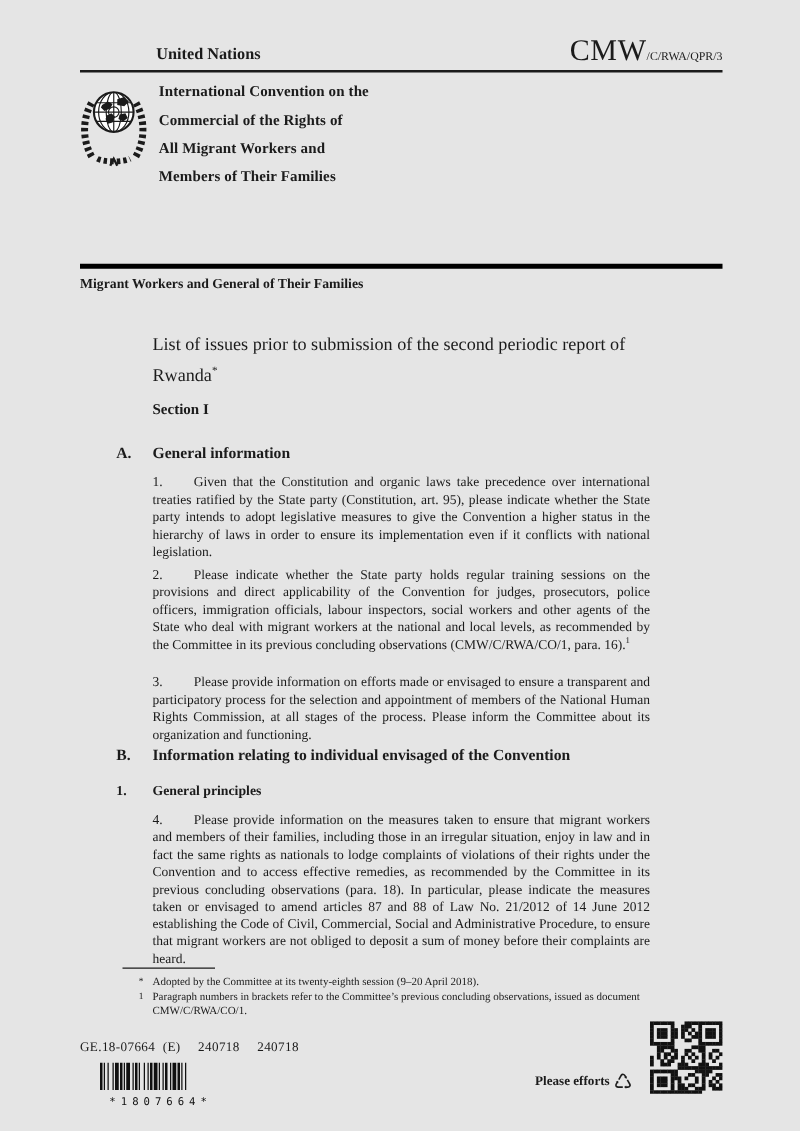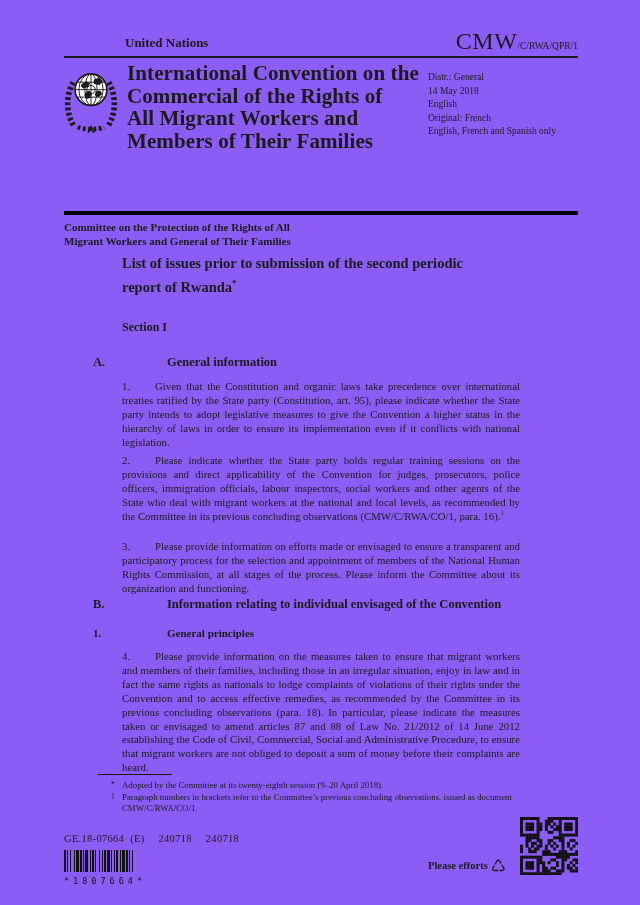--- a/index.html
+++ b/index.html
@@ -1,78 +1,78 @@
 <!DOCTYPE html>
 <html><head>
 <meta charset="utf-8">
 <style>
   html,body{margin:0;padding:0;background:#ffffff;}
   .page{
     position:relative;
     width:640px;height:905px;
-    background:#8b5cf6;
+    background:#e5e5e5;
     color:#1b1b1b;
     font-family:"Liberation Serif","DejaVu Serif",serif;
     overflow:hidden;
   }
   
   .org-name{position:absolute;left:125px;top:35px;font-size:13px;font-weight:bold;}
   .doc-symbol{position:absolute;right:62px;top:28px;white-space:nowrap;}
   .doc-symbol .sym-main{font-size:24px;font-weight:normal;letter-spacing:.5px;}
   .doc-symbol .sym-suffix{font-size:9.5px;}
   .rule-thin{position:absolute;left:64px;top:56px;width:514px;height:2px;background:#1b1b1b;}
   .rule-thick{position:absolute;left:64px;top:211px;width:514px;height:4px;background:#000;}
   
   .un-emblem{position:absolute;left:63px;top:63px;}
-  .mast-title{position:absolute;left:127px;top:62px;font-size:21px;font-weight:bold;line-height:22.5px;letter-spacing:.1px;}
+  .mast-title{position:absolute;left:127px;top:62px;font-size:12px;font-weight:bold;line-height:22.5px;letter-spacing:.1px;}
   .distr-block{position:absolute;left:428px;top:71px;font-size:9.5px;line-height:13.5px;}
   
   .committee{position:absolute;left:64px;top:220px;font-size:11px;font-weight:bold;line-height:14px;}
   
-  .doc-title{position:absolute;left:122px;top:254px;width:382px;font-size:14.5px;font-weight:bold;line-height:19.5px;}
+  .doc-title{position:absolute;left:122px;top:267px;width:382px;font-size:14.5px;font-weight:normal;line-height:19.5px;}
   .doc-title sup{font-size:9px;}
   
   .section-heading{position:absolute;left:122px;top:320px;font-size:12px;font-weight:bold;}
   .lettered-heading{position:absolute;left:0;width:560px;font-weight:bold;}
   .lettered-heading .hd-label{position:absolute;left:93px;}
-  .lettered-heading .hd-text{position:absolute;left:122px;width:420px;margin-left:45px;}
+  .lettered-heading .hd-text{position:absolute;left:122px;width:420px;}
   .hA{top:355px;font-size:12.5px;}
   .hB{top:597px;font-size:12.5px;}
   .hB1{top:627px;font-size:11px;}
   
   .para{position:absolute;left:122px;width:398px;font-size:10.8px;line-height:13.9px;text-align:justify;}
   .pnum{display:inline-block;width:33px;}
   .para sup{font-size:7px;line-height:0;}
   .p1{top:380px;}
   .p2{top:454px;}
   .p3{top:540px;}
   .p4{top:650px;}
   
   .fn-rule{position:absolute;left:98px;top:774px;width:74px;height:1.4px;background:#1b1b1b;}
   .footnotes{position:absolute;left:122px;top:780px;width:404px;font-size:8.8px;line-height:11.6px;}
   .footnote{position:relative;margin:0;}
   .fn-marker{position:absolute;left:-11px;top:-1px;font-size:7.5px;}
   
   .ge-line{position:absolute;left:64px;top:833px;font-size:10.5px;letter-spacing:.3px;}
   .ge-line span{margin-right:14px;}
   .ge-line .ge-code{margin-right:6px;}
-  .barcode-wrap{position:absolute;left:64px;top:850px;}
+  .barcode-wrap{position:absolute;left:80px;top:850px;text-align:center;}
   .barcode-text{font-family:"DejaVu Sans Mono","Liberation Mono",monospace;font-size:8.5px;letter-spacing:4px;margin-top:0px;color:#111;}
   .recycle{position:absolute;left:428px;top:856px;font-size:10.5px;font-weight:bold;white-space:nowrap;}
   .recycle-icon{font-family:"DejaVu Sans",sans-serif;font-size:17px;font-weight:normal;vertical-align:-3px;margin-left:3px;}
   .qr{position:absolute;left:520px;top:817px;}
 </style>
 </head>
 <body>
 
 <div class="page">
 
   <div class="org-name">United Nations</div>
   <div class="doc-symbol">
-    <span class="sym-main">CMW</span><span class="sym-suffix">/C/RWA/QPR/1</span>
+    <span class="sym-main">CMW</span><span class="sym-suffix">/C/RWA/QPR/3</span>
   </div>
   <div class="rule-thin"></div>
 
   <div class="un-emblem">
     <svg width="56" height="72" viewBox="0 0 60 76">
       <defs>
           <clipPath id="globeclip">
             <circle cx="30" cy="28" r="17"></circle>
           </clipPath>
         </defs>
@@ -101,32 +101,24 @@
     </svg>
   </div>
 
   <div class="mast-title">
     <div>International Convention on the</div>
     <div>Commercial of the Rights of</div>
     <div>All Migrant Workers and</div>
     <div>Members of Their Families</div>
   </div>
 
-  <div class="distr-block">
-    <div>Distr.: General</div>
-    <div>14 May 2018</div>
-    <div>English</div>
-    <div>Original: French</div>
-    <div>English, French and Spanish only</div>
-  </div>
 
   <div class="rule-thick"></div>
 
   <div class="committee">
-    <div>Committee on the Protection of the Rights of All</div>
     <div>Migrant Workers and General of Their Families</div>
   </div>
 
   <div class="doc-title">
     <span>List of issues prior to submission of the second periodic report of Rwanda</span><sup>*</sup>
   </div>
 
   <div class="section-heading">Section I</div>
 
   <div class="lettered-heading hA">

